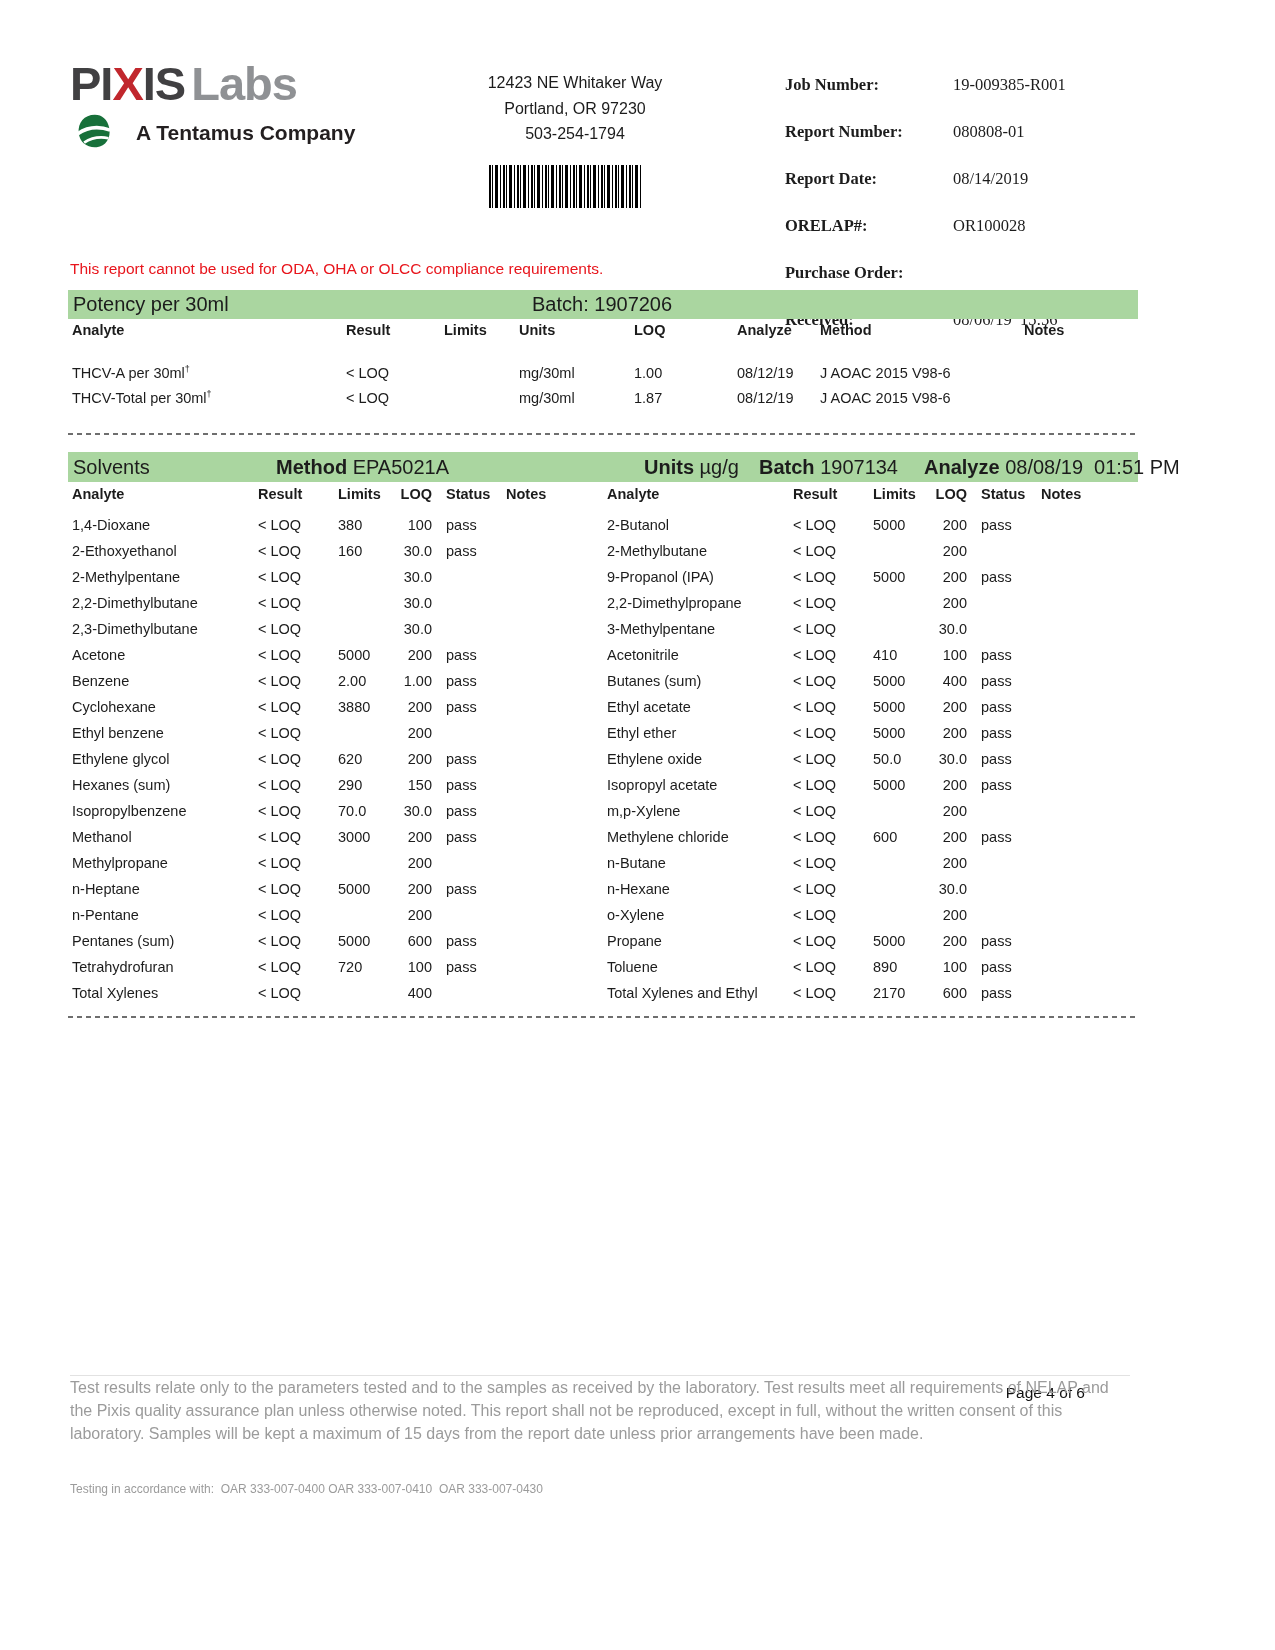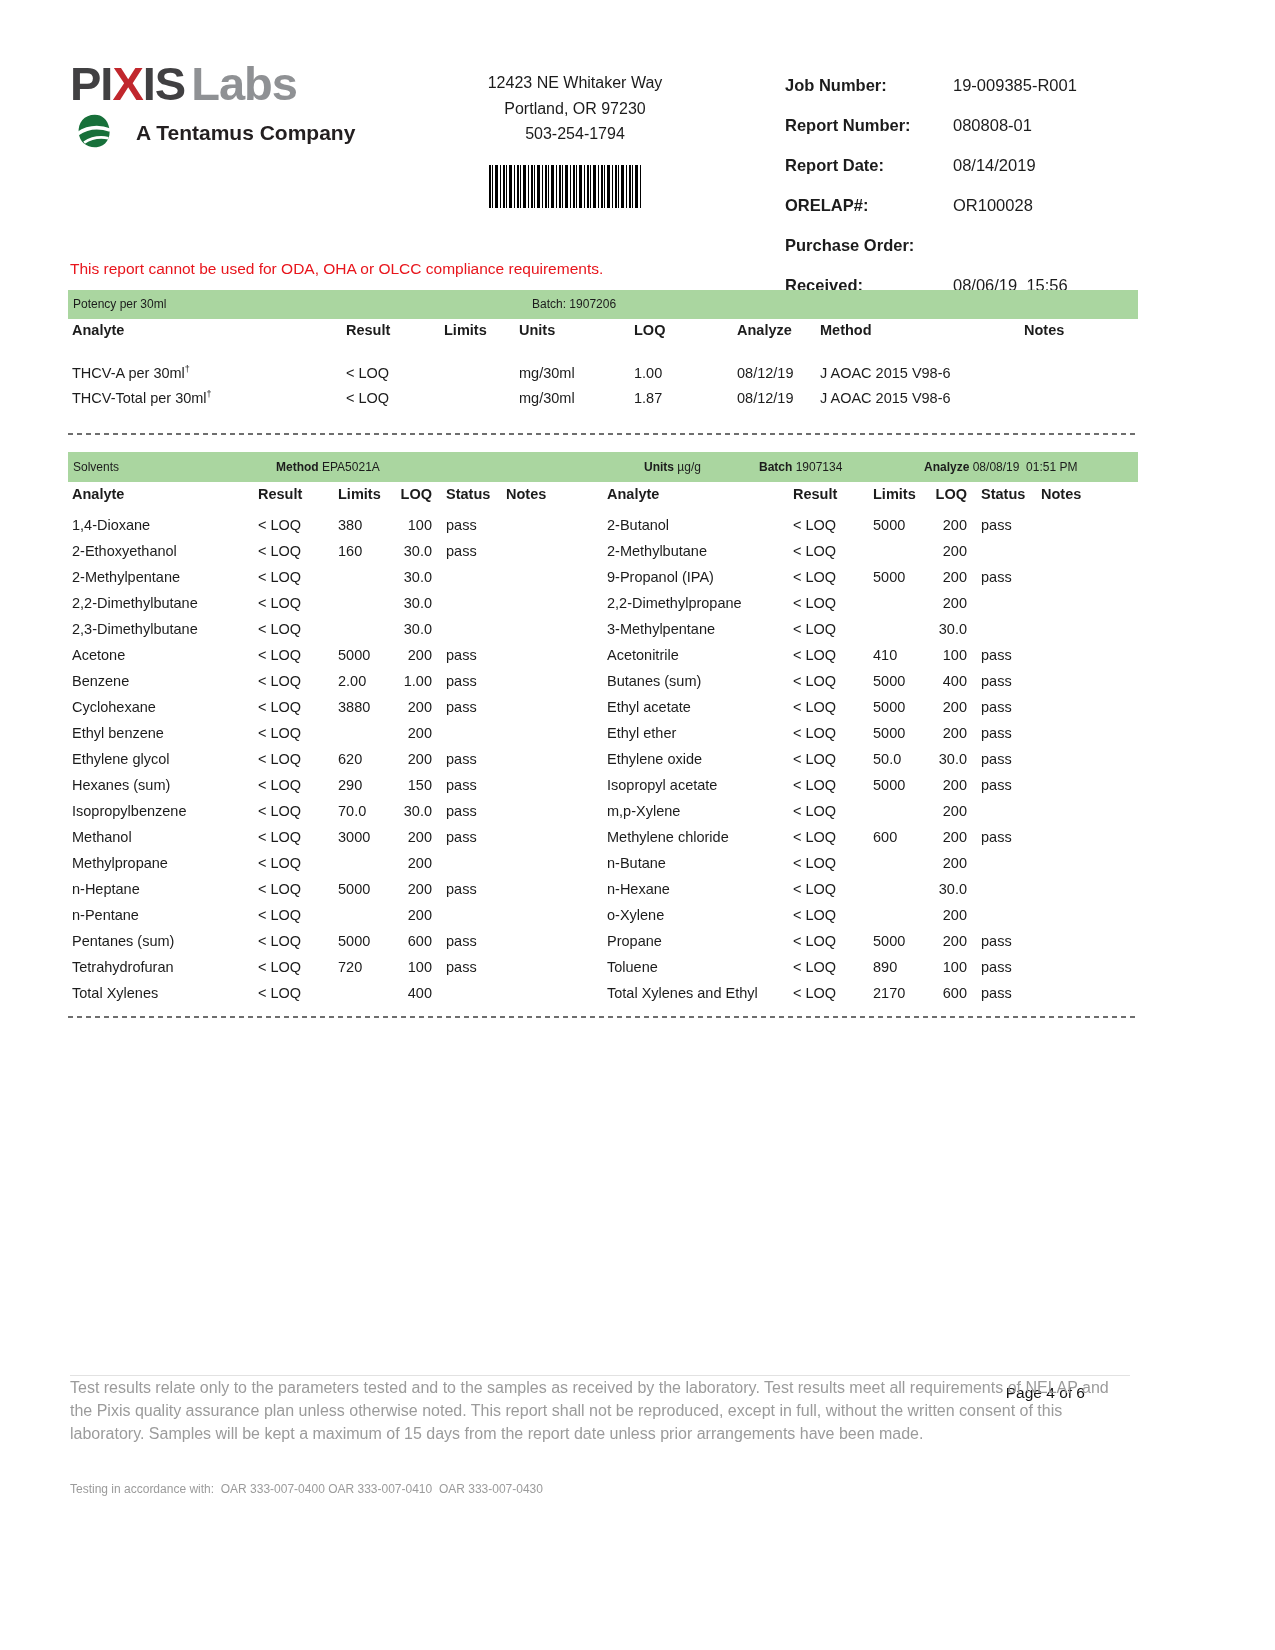--- a/index.html
+++ b/index.html
@@ -13,27 +13,27 @@
   .logo-pi,.logo-is{color:#414042;}
   .logo-x{color:#c1272d;}
   .logo-labs{color:#8f9194;margin-left:6px;}
   .logo-tagline{display:flex;align-items:center;gap:24px;margin-top:6px;margin-left:6px;}
   .logo-tagline .tag-text{font-size:21px;font-weight:bold;color:#231f20;}
   .addr{position:absolute;left:430px;top:70px;width:290px;text-align:center;font-size:16px;line-height:1.6;}
   .barcode{
     position:absolute;left:489px;top:165px;width:152px;height:43px;
     background:repeating-linear-gradient(90deg,#000 0 2px,#fff 2px 3px,#000 3px 4px,#fff 4px 6px,#000 6px 9px,#fff 9px 11px,#000 11px 12px,#fff 12px 14px);
   }
-  .info{position:absolute;left:785px;top:70px;display:grid;grid-template-columns:168px auto;row-gap:10px;}
+  .info{position:absolute;left:785px;top:70px;display:grid;grid-template-columns:168px auto;row-gap:17px;font-family:Liberation Serif, serif;}
   .info div{font-size:16.5px;line-height:30px;white-space:pre;}
   .info .lbl{font-weight:bold;}
   
   .red-note{position:absolute;left:70px;top:260px;font-size:15.5px;color:#e8151c;}
   
-  .greenbar{position:absolute;left:68px;width:1070px;background:#aad6a0;font-size:12px;}
+  .greenbar{position:absolute;left:68px;width:1070px;background:#aad6a0;font-size:20px;}
   .bar-potency{top:290px;height:29px;line-height:29px;}
   .bar-potency .bar-title{position:absolute;left:5px;}
   .bar-potency .bar-batch{position:absolute;left:464px;}
   .bar-solvents{top:452px;height:30px;line-height:30px;}
   .bar-solvents span{position:absolute;white-space:pre;}
   .bar-solvents .s-title{left:5px;}
   .bar-solvents .s-method{left:208px;}
   .bar-solvents .s-units{left:576px;}
   .bar-solvents .s-batch{left:691px;}
   .bar-solvents .s-analyze{left:856px;}

